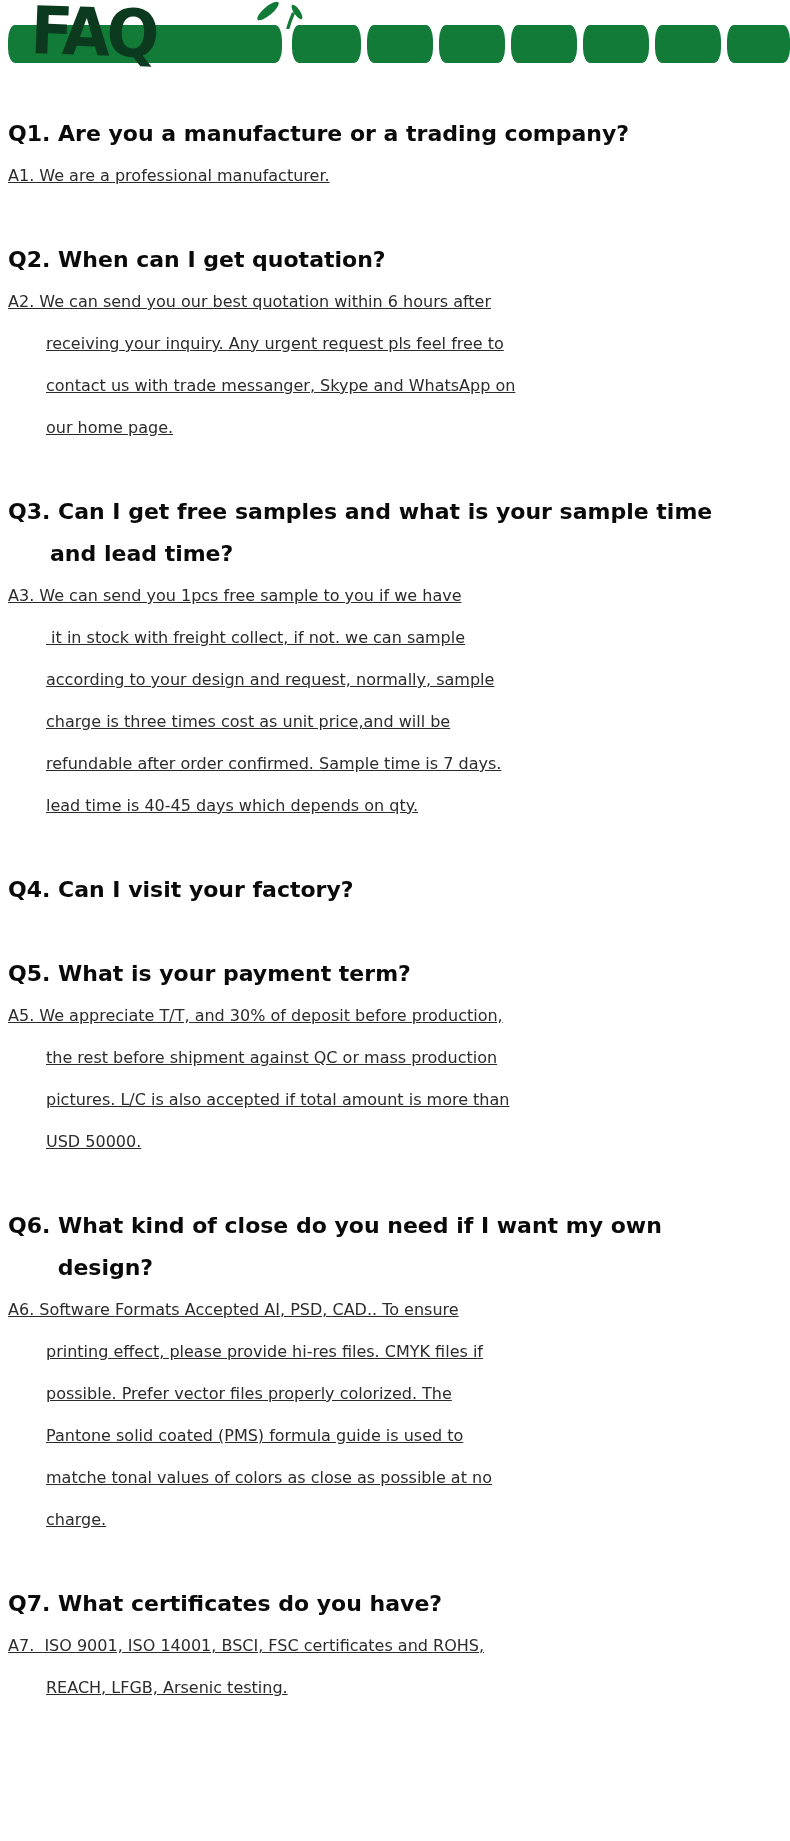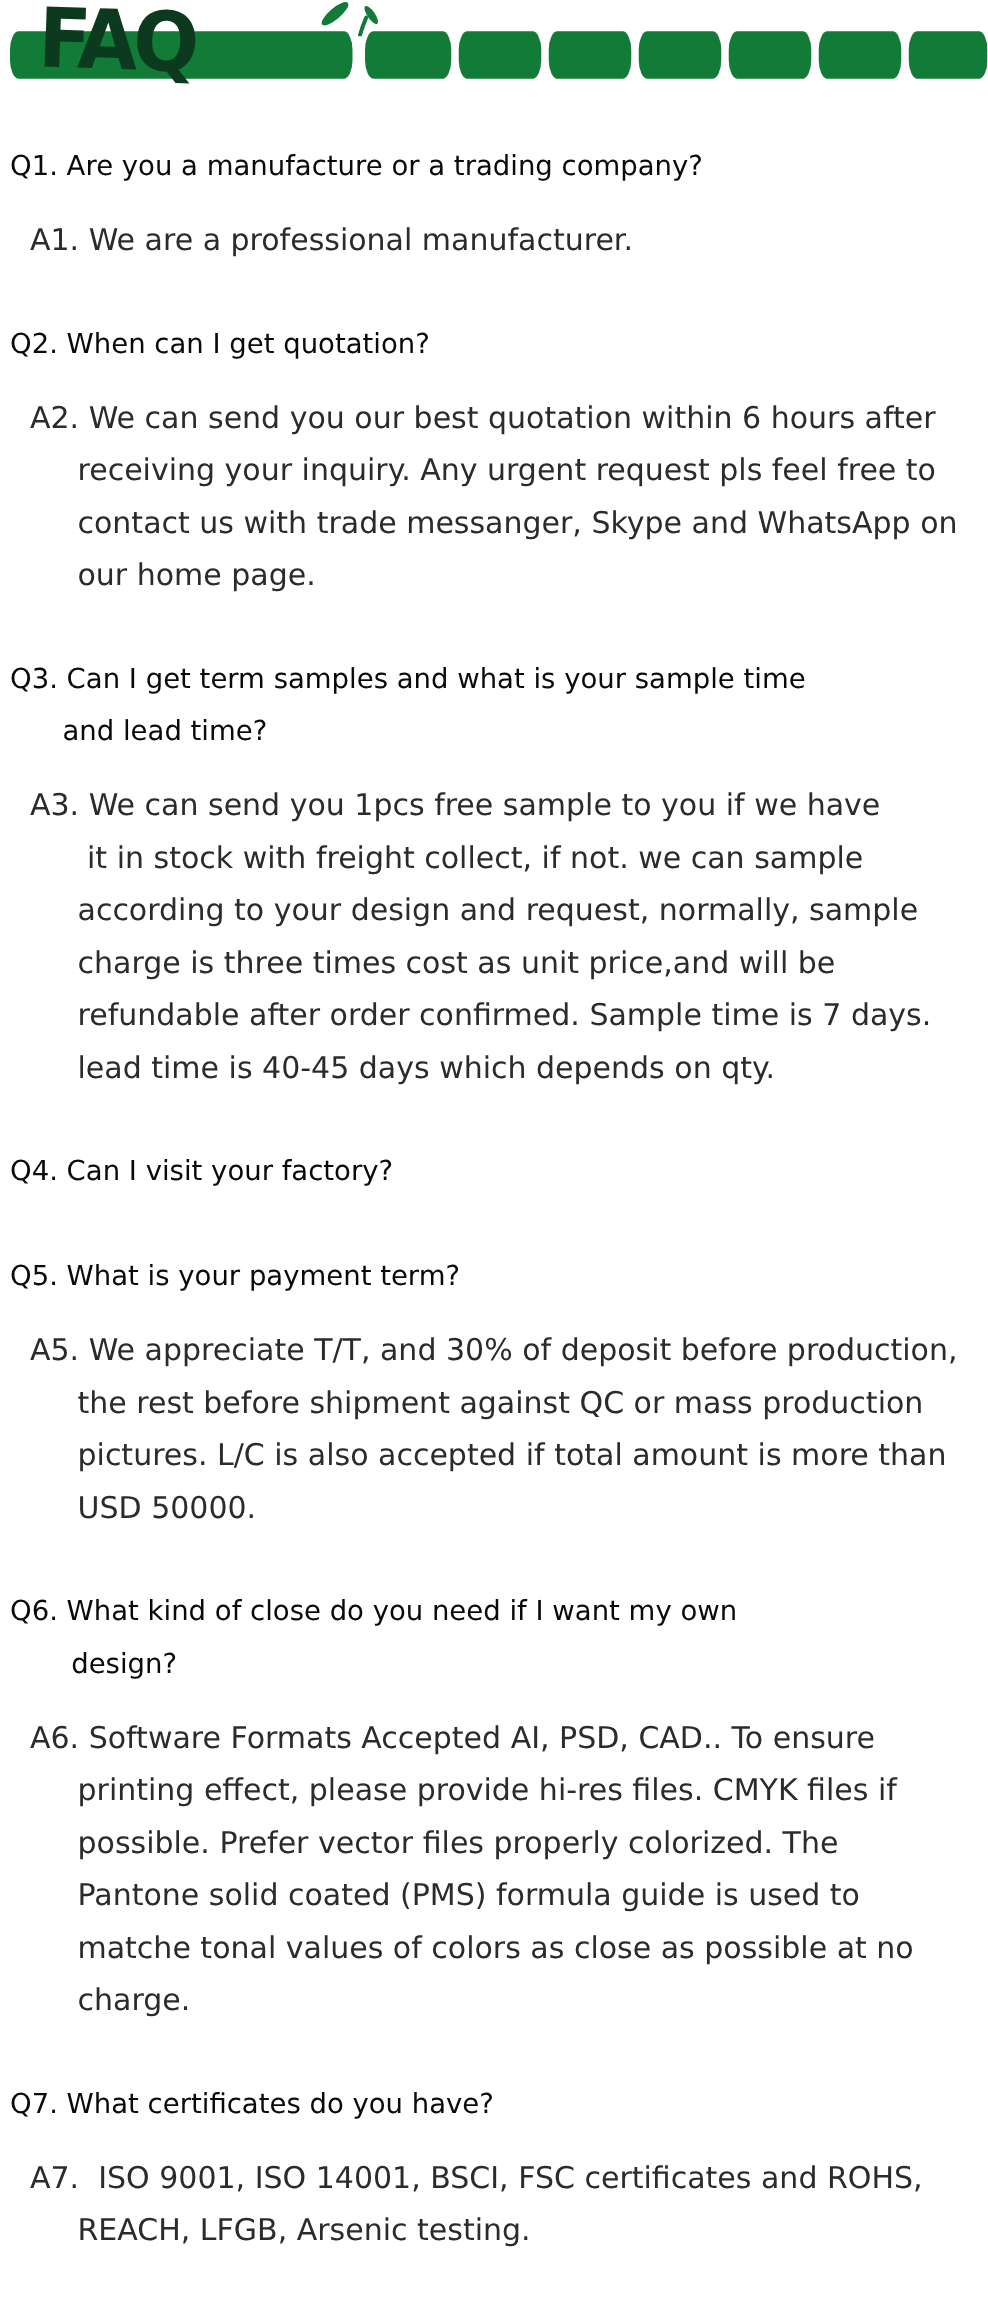--- a/index.html
+++ b/index.html
@@ -36,33 +36,33 @@
     z-index:2;
   }
   .sprout{position:absolute;left:252px;top:0;z-index:1;}
 
   
   main{padding:38px 14px 0 8px;}
   .qa{margin:0 0 42px 0;}
   .qa:last-child{margin-bottom:0;}
   .q{
     margin:0;
-    font-size:22px;font-weight:normal;
+    font-size:22px;font-weight:bold;
     color:var(--question-color);
     line-height:42px;
     white-space:pre;
     padding-left:42px;text-indent:-42px;
   }
   .a{
-    margin:16px;
-    font-size:24px;
+    margin:0;
+    font-size:16px;
     color:var(--answer-color);
     line-height:42px;
     white-space:pre;
-    padding-left:38px;text-indent:-38px;
+    padding-left:38px;text-indent:-38px;text-decoration:underline;
   }
 </style>
 </head>
 <body>
 
 <div class="page">
 
   <header>
     <div class="bamboo-seg" style="left:8px;width:274px;"></div>
     <div class="bamboo-seg" style="left:292px;width:69px;"></div>
@@ -91,21 +91,21 @@
 
     <section class="qa">
       <h2 class="q">Q2. When can I get quotation?</h2>
       <p class="a">A2. We can send you our best quotation within 6 hours after
 receiving your inquiry. Any urgent request pls feel free to
 contact us with trade messanger, Skype and WhatsApp on
 our home page.</p>
     </section>
 
     <section class="qa">
-      <h2 class="q">Q3. Can I get term samples and what is your sample time
+      <h2 class="q">Q3. Can I get free samples and what is your sample time
 and lead time?</h2>
       <p class="a">A3. We can send you 1pcs free sample to you if we have
  it in stock with freight collect, if not. we can sample
 according to your design and request, normally, sample
 charge is three times cost as unit price,and will be
 refundable after order confirmed. Sample time is 7 days.
 lead time is 40-45 days which depends on qty.</p>
     </section>
 
     <section class="qa">

